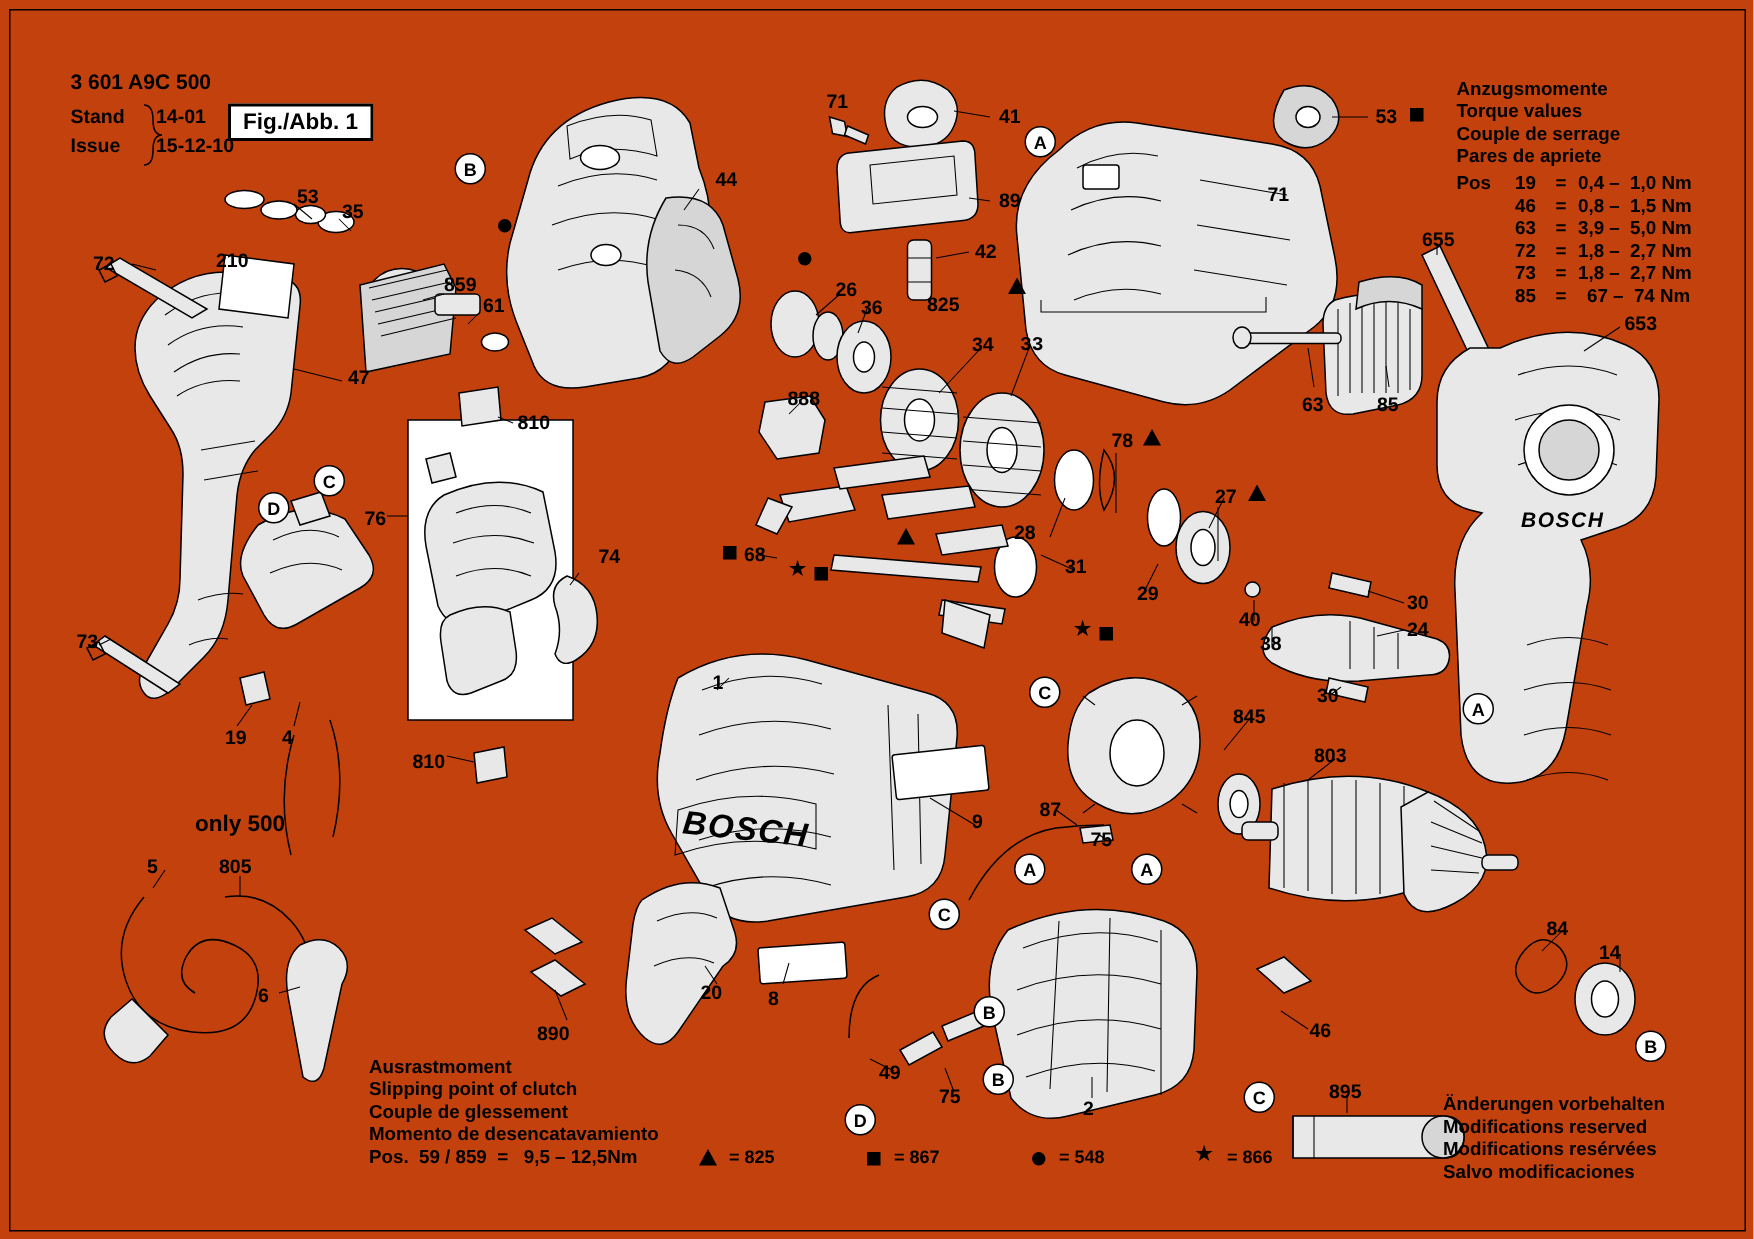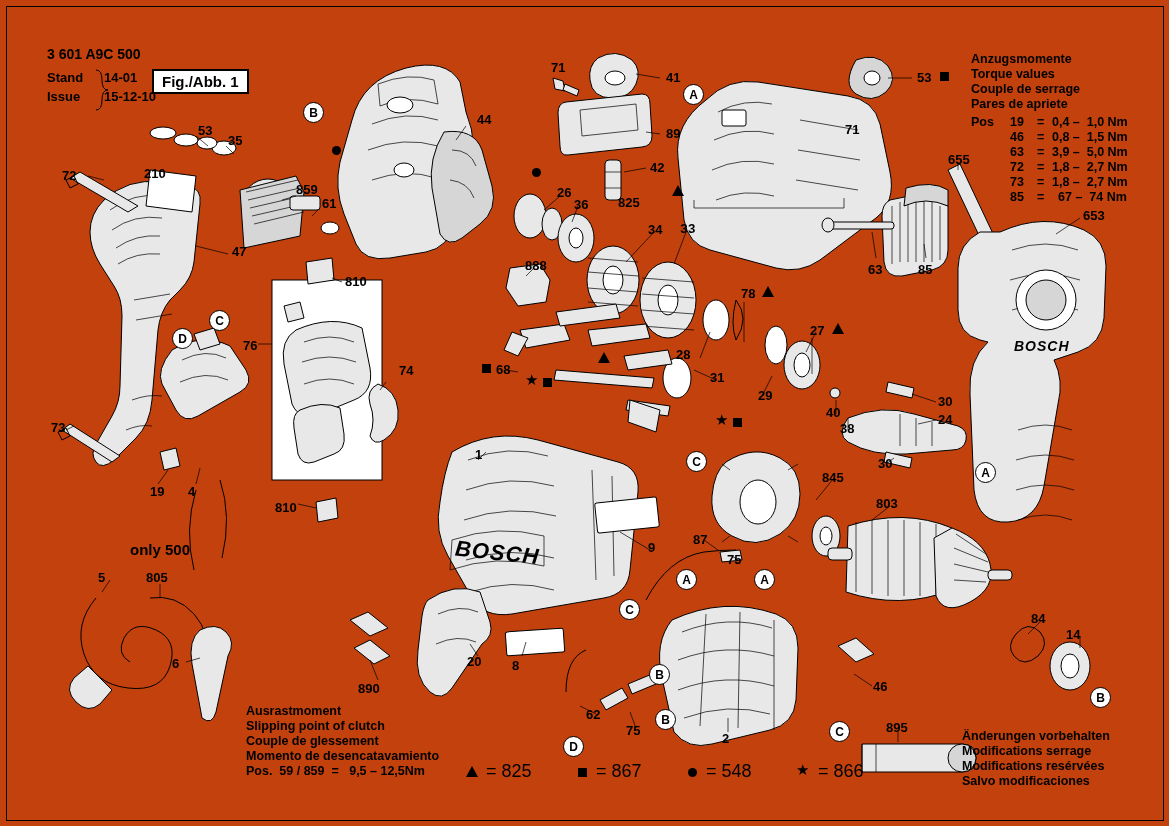--- a/index.html
+++ b/index.html
@@ -8,21 +8,21 @@
   .lbl{position:absolute;font-size:13px;font-weight:bold;color:#000;white-space:nowrap;}
   .hdr{position:absolute;font-size:13px;font-weight:bold;}
   .figbox{position:absolute;border:2px solid #000;padding:2px 8px;font-size:15px;font-weight:bold;background:#fff;}
   .circ{position:absolute;width:19px;height:19px;border:1.6px solid #000;border-radius:50%;
         font-size:12px;font-weight:bold;display:flex;align-items:center;justify-content:center;background:#fff;}
   .tri{position:absolute;width:0;height:0;border-left:6px solid transparent;border-right:6px solid transparent;border-bottom:11px solid #000;}
   .sq{position:absolute;width:9px;height:9px;background:#000;}
   .dot{position:absolute;width:9px;height:9px;background:#000;border-radius:50%;}
   .star{position:absolute;font-size:15px;line-height:1;}
   .torque{position:absolute;font-size:12.5px;font-weight:bold;line-height:15.5px;white-space:pre;}
-  .legend{position:absolute;font-size:18px;font-weight:normal;line-height:15.5px;white-space:pre;text-align:center;}
+  .legend{position:absolute;font-size:12px;font-weight:bold;line-height:15.5px;white-space:pre;text-align:center;}
   .note{position:absolute;font-size:12.5px;font-weight:bold;line-height:15.5px;white-space:pre;}
   svg.art{position:absolute;left:0;top:0;width:1169px;height:826px;pointer-events:none;}
   .outer-border{position:absolute;left:6px;top:6px;width:1156px;height:813px;border:1.5px solid #000;}
   .ln{stroke:#000;stroke-width:1;fill:none;}
   .thin{stroke:#000;stroke-width:0.7;fill:none;}
   .fillgrey{fill:#e8e8e8;stroke:#000;stroke-width:1;}
   .fillgrey2{fill:#d6d6d6;stroke:#000;stroke-width:1;}
   .fillwhite{fill:#ffffff;stroke:#000;stroke-width:1;}
 </style>
 </head>
@@ -391,21 +391,21 @@
   <div class="lbl" style="left:648px;top:540px;">9</div>
   <div class="lbl" style="left:475px;top:447px;">1</div>
   <div class="lbl" style="left:693px;top:532px;">87</div>
   <div class="lbl" style="left:727px;top:552px;">75</div>
   <div class="lbl" style="left:822px;top:470px;">845</div>
   <div class="lbl" style="left:876px;top:496px;text-align:center;">803</div>
   <div class="lbl" style="left:1031px;top:611px;">84</div>
   <div class="lbl" style="left:1066px;top:627px;">14</div>
   <div class="lbl" style="left:873px;top:679px;">46</div>
   <div class="lbl" style="left:722px;top:731px;">2</div>
-  <div class="lbl" style="left:586px;top:707px;">62</div>
+  <div class="lbl" style="left:586px;top:707px;">49</div>
   <div class="lbl" style="left:626px;top:723px;">75</div>
   <div class="lbl" style="left:886px;top:720px;">895</div>
 
   <div class="tri" style="left:672px;top:185px;"></div>
   <div class="tri" style="left:762px;top:286px;"></div>
   <div class="tri" style="left:832px;top:323px;"></div>
   <div class="tri" style="left:598px;top:352px;"></div>
   <div class="sq" style="left:482px;top:364px;"></div>
   <div class="sq" style="left:543px;top:378px;"></div>
   <div class="sq" style="left:733px;top:418px;"></div>
@@ -435,21 +435,21 @@
   <div style="position:absolute;left:455px;top:540px;font-size:22px;font-weight:bold;font-style:italic;letter-spacing:1px;transform:rotate(6deg);">BOSCH</div>
   <div style="position:absolute;left:1014px;top:338px;font-size:14px;font-weight:bold;font-style:italic;letter-spacing:1px;">BOSCH</div>
 
   <div class="note" style="left:246px;top:704px;">Ausrastmoment</div>
   <div class="note" style="left:246px;top:719px;">Slipping point of clutch</div>
   <div class="note" style="left:246px;top:734px;">Couple de glessement</div>
   <div class="note" style="left:246px;top:749px;">Momento de desencatavamiento</div>
   <div class="note" style="left:246px;top:764px;">Pos.  59 / 859  =   9,5 – 12,5Nm</div>
 
   <div class="note" style="left:962px;top:729px;">Änderungen vorbehalten</div>
-  <div class="note" style="left:962px;top:744px;">Modifications serrage</div>
+  <div class="note" style="left:962px;top:744px;">Modifications reserved</div>
   <div class="note" style="left:962px;top:759px;">Modifications resérvées</div>
   <div class="note" style="left:962px;top:774px;">Salvo modificaciones</div>
 
   <div class="tri" style="left:466px;top:766px;"></div>
   <div class="legend" style="left:486px;top:764px;">= 825</div>
 
   <div class="sq" style="left:578px;top:768px;"></div>
   <div class="legend" style="left:596px;top:764px;">= 867</div>
 
   <div class="dot" style="left:688px;top:768px;"></div>

